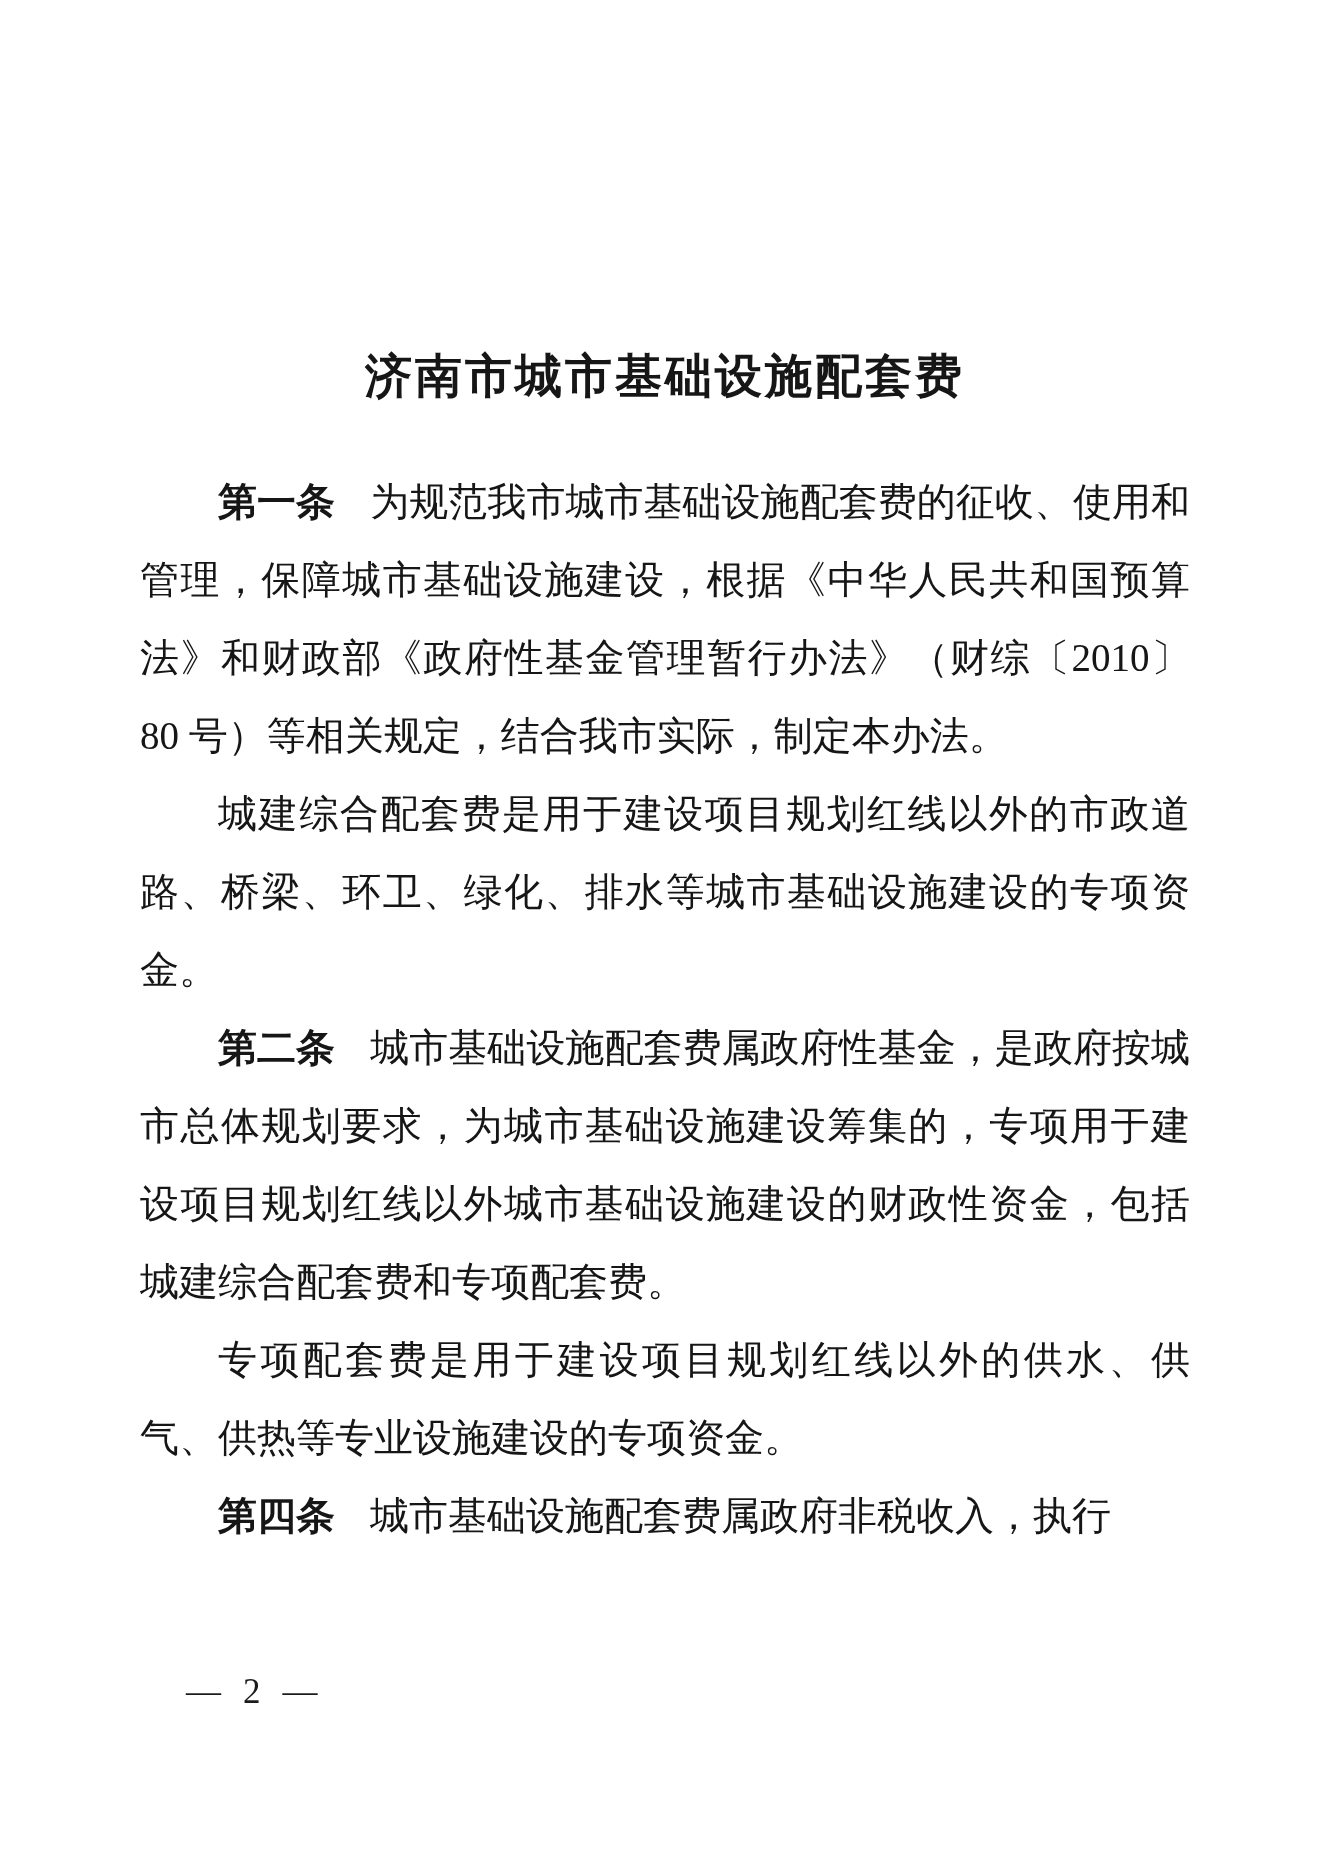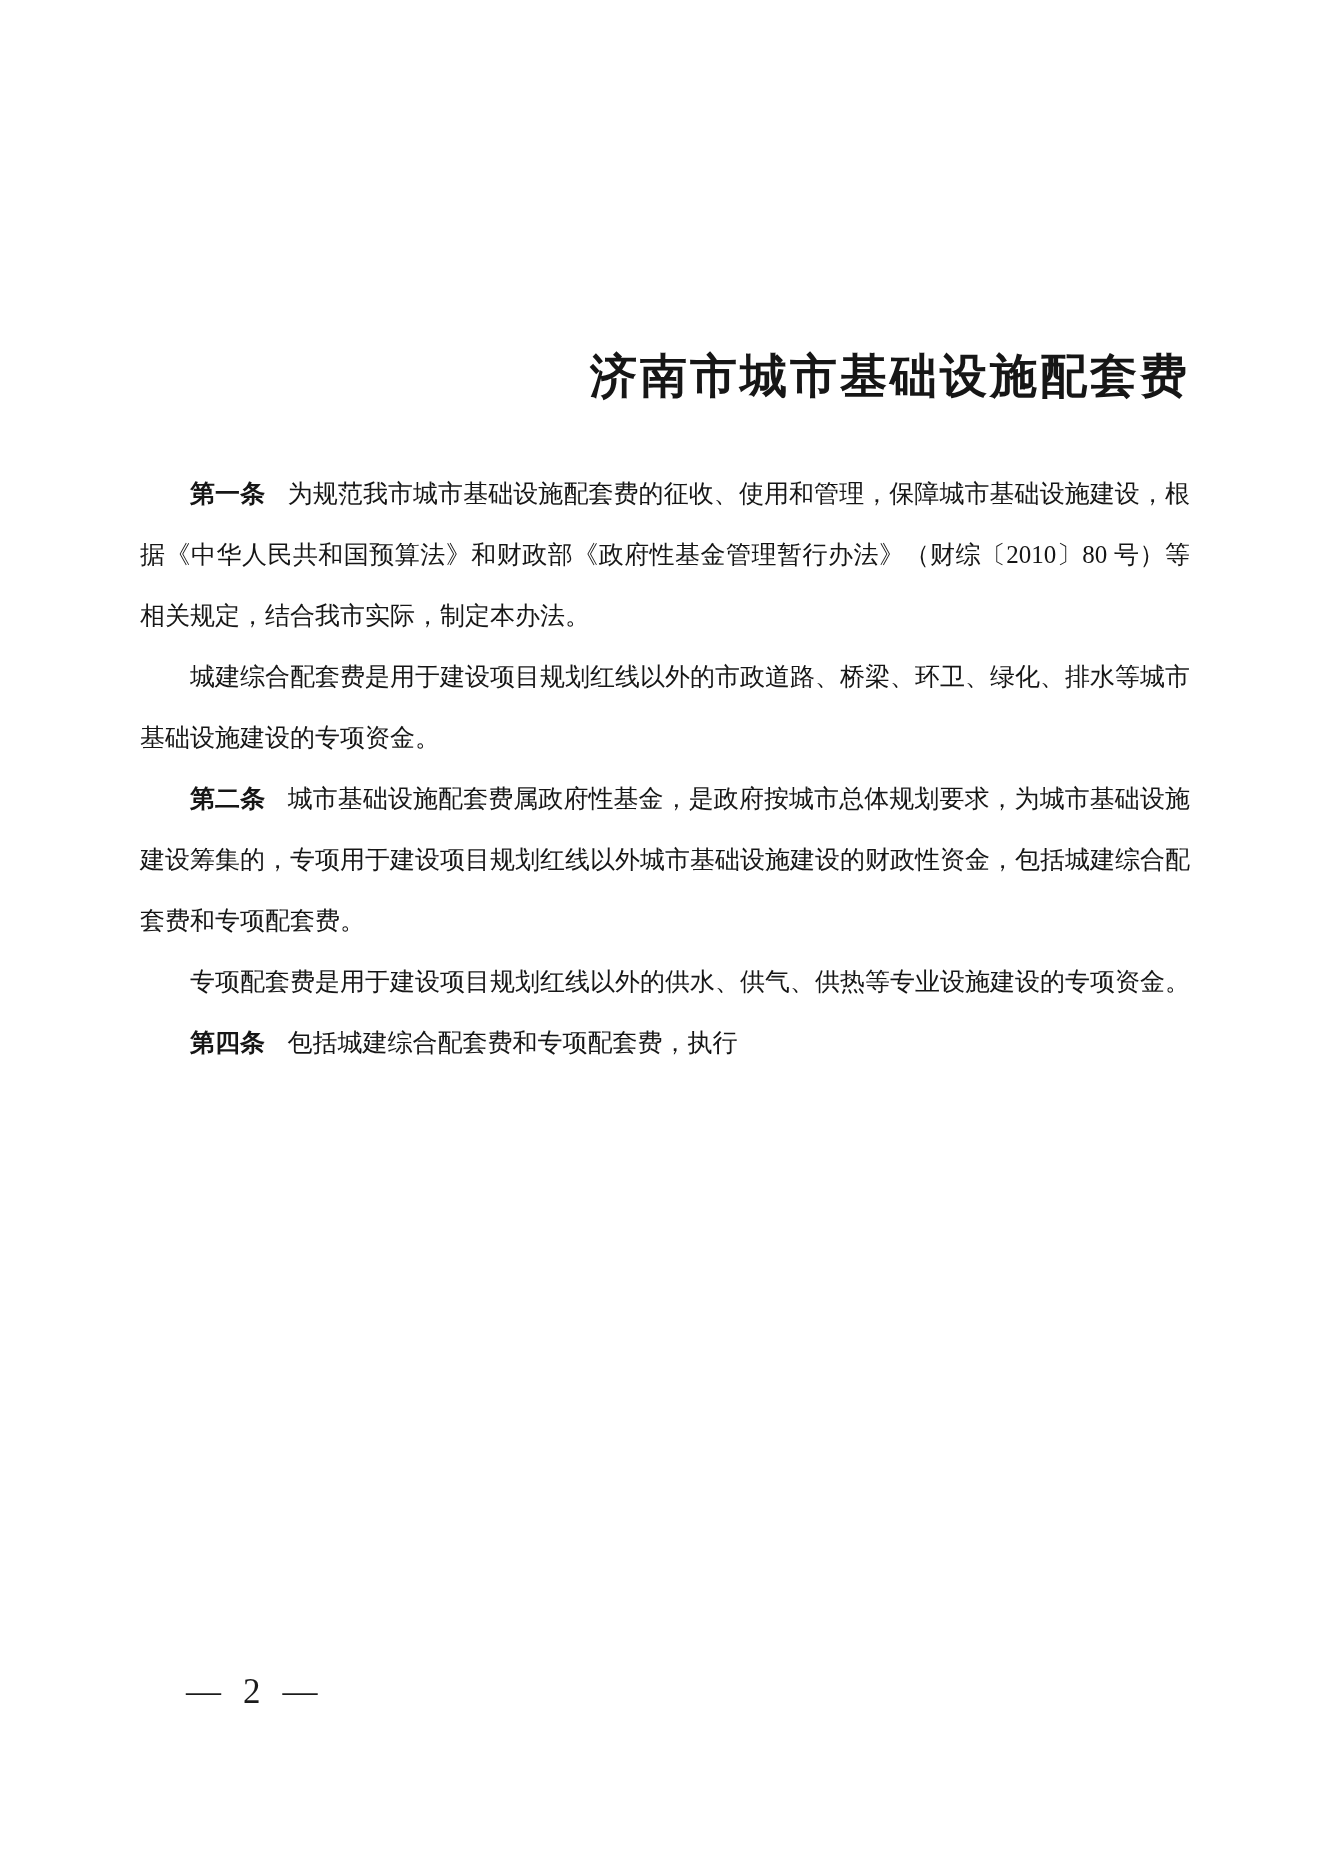--- a/index.html
+++ b/index.html
@@ -15,33 +15,33 @@
     color: #161616;
     font-family: "Liberation Serif", "DejaVu Serif", serif;
     overflow: hidden;
   }
   .content {
     margin-left: 140px;
     margin-right: 131px; 
   }
   .title-block {
     padding-top: 338px;
-    text-align: right;
+    text-align: center;
   }
   .title-line {
     font-size: 47px;
     line-height: 77px;
     font-weight: bold;
     letter-spacing: 3px;
     white-space: nowrap;
   }
   .body-text {
     margin-top: 48px;
-    font-size: 25px;
-    line-height: 61px;
+    font-size: 39px;
+    line-height: 78px;
     text-align: justify;
     text-justify: inter-character;
     text-justify: inter-ideograph;
   }
   .para {
     margin: 0;
     padding: 0;
     text-indent: 2em;
   }
   .article-label {
@@ -81,21 +81,21 @@
 
       <p class="para"><span class="article-label">第一条</span><span>为规范我市城市基础设施配套费的征收、使用和管理，保障城市基础设施建设，根据《中华人民共和国预算法》和财政部《政府性基金管理暂行办法》（财综〔2010〕80 号）等相关规定，结合我市实际，制定本办法。</span></p>
 
       <p class="para"><span>城建综合配套费是用于建设项目规划红线以外的市政道路、桥梁、环卫、绿化、排水等城市基础设施建设的专项资金。</span></p>
 
       <p class="para"><span class="article-label">第二条</span><span>城市基础设施配套费属政府性基金，是政府按城市总体规划要求，为城市基础设施建设筹集的，专项用于建设项目规划红线以外城市基础设施建设的财政性资金，包括城建综合配套费和专项配套费。</span></p>
 
       <p class="para"><span>专项配套费是用于建设项目规划红线以外的供水、供气、供热等专业设施建设的专项资金。</span></p>
 
 
-      <p class="para"><span class="article-label">第四条</span><span>包括城建综合配套费和专项配套费，执行</span></p>
+      <p class="para"><span class="article-label">第四条</span><span>城市基础设施配套费属政府非税收入，执行</span></p>
 
     </div>
   </div>
 
   <div class="footer">
     <span class="dash">—</span>
     <span>2</span>
     <span class="dash">—</span>
   </div>
 </div>

